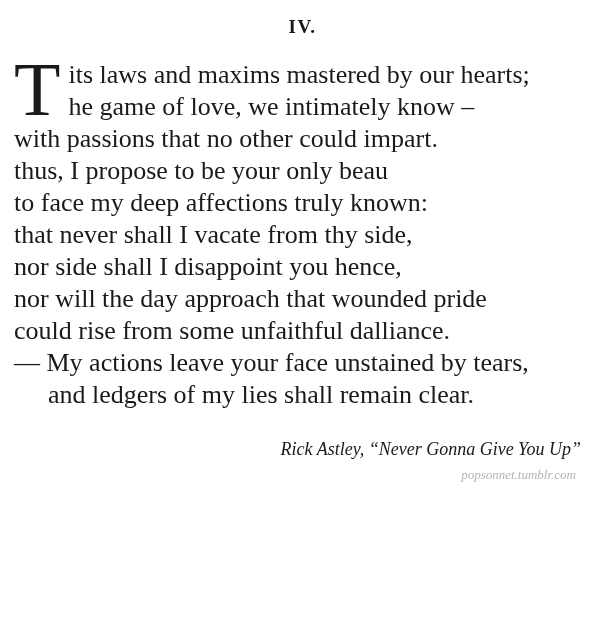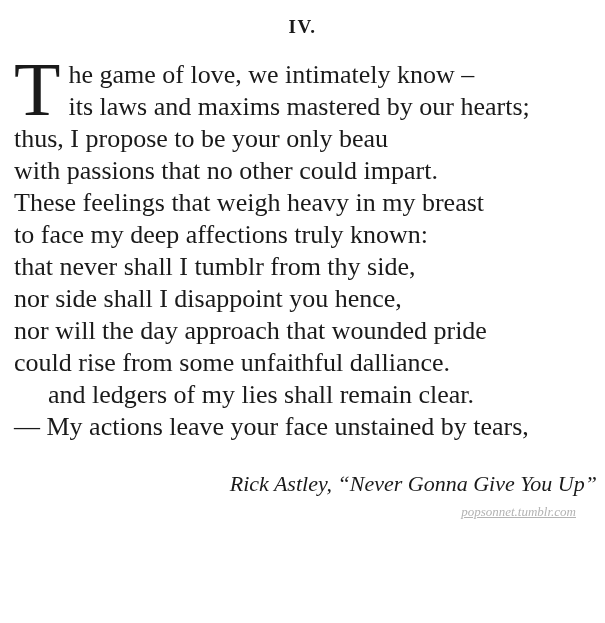--- a/index.html
+++ b/index.html
@@ -40,55 +40,53 @@
   }
   .line {
     white-space: nowrap;
   }
   .line.indented {
     padding-left: 34px;
   }
   .attribution {
     clear: both;
     text-align: right;
-    padding-right: 8px;
+    padding-right: 24px;
     font-style: italic;
-    font-size: 22px;
+    font-size: 18px;
     margin-top: 28px;
   }
   .watermark {
     text-align: right;
     padding-right: 29px;
     font-style: italic;
     font-size: 13px;
     color: #b3b3b3;
     margin-top: 7px;
-    text-decoration: underline;
   }
 </style>
 </head>
 <body>
 
 <div class="page">
 
   <div class="sonnet-number">IV.</div>
 
   <div class="poem">
     <span class="dropcap">T</span>
+    <div class="line">its laws and maxims mastered by our hearts;</div>
     <div class="line">he game of love, we intimately know –</div>
-    <div class="line">its laws and maxims mastered by our hearts;</div>
+    <div class="line">with passions that no other could impart.</div>
     <div class="line">thus, I propose to be your only beau</div>
-    <div class="line">with passions that no other could impart.</div>
-    <div class="line">These feelings that weigh heavy in my breast</div>
     <div class="line">to face my deep affections truly known:</div>
-    <div class="line">that never shall I tumblr from thy side,</div>
+    <div class="line">that never shall I vacate from thy side,</div>
     <div class="line">nor side shall I disappoint you hence,</div>
     <div class="line">nor will the day approach that wounded pride</div>
     <div class="line">could rise from some unfaithful dalliance.</div>
+    <div class="line">— My actions leave your face unstained by tears,</div>
     <div class="line indented">and ledgers of my lies shall remain clear.</div>
-    <div class="line">— My actions leave your face unstained by tears,</div>
   </div>
 
   <div class="attribution">Rick Astley, “Never Gonna Give You Up”</div>
 
   <div class="watermark">popsonnet.tumblr.com</div>
 
 </div>
 
 </body></html>

